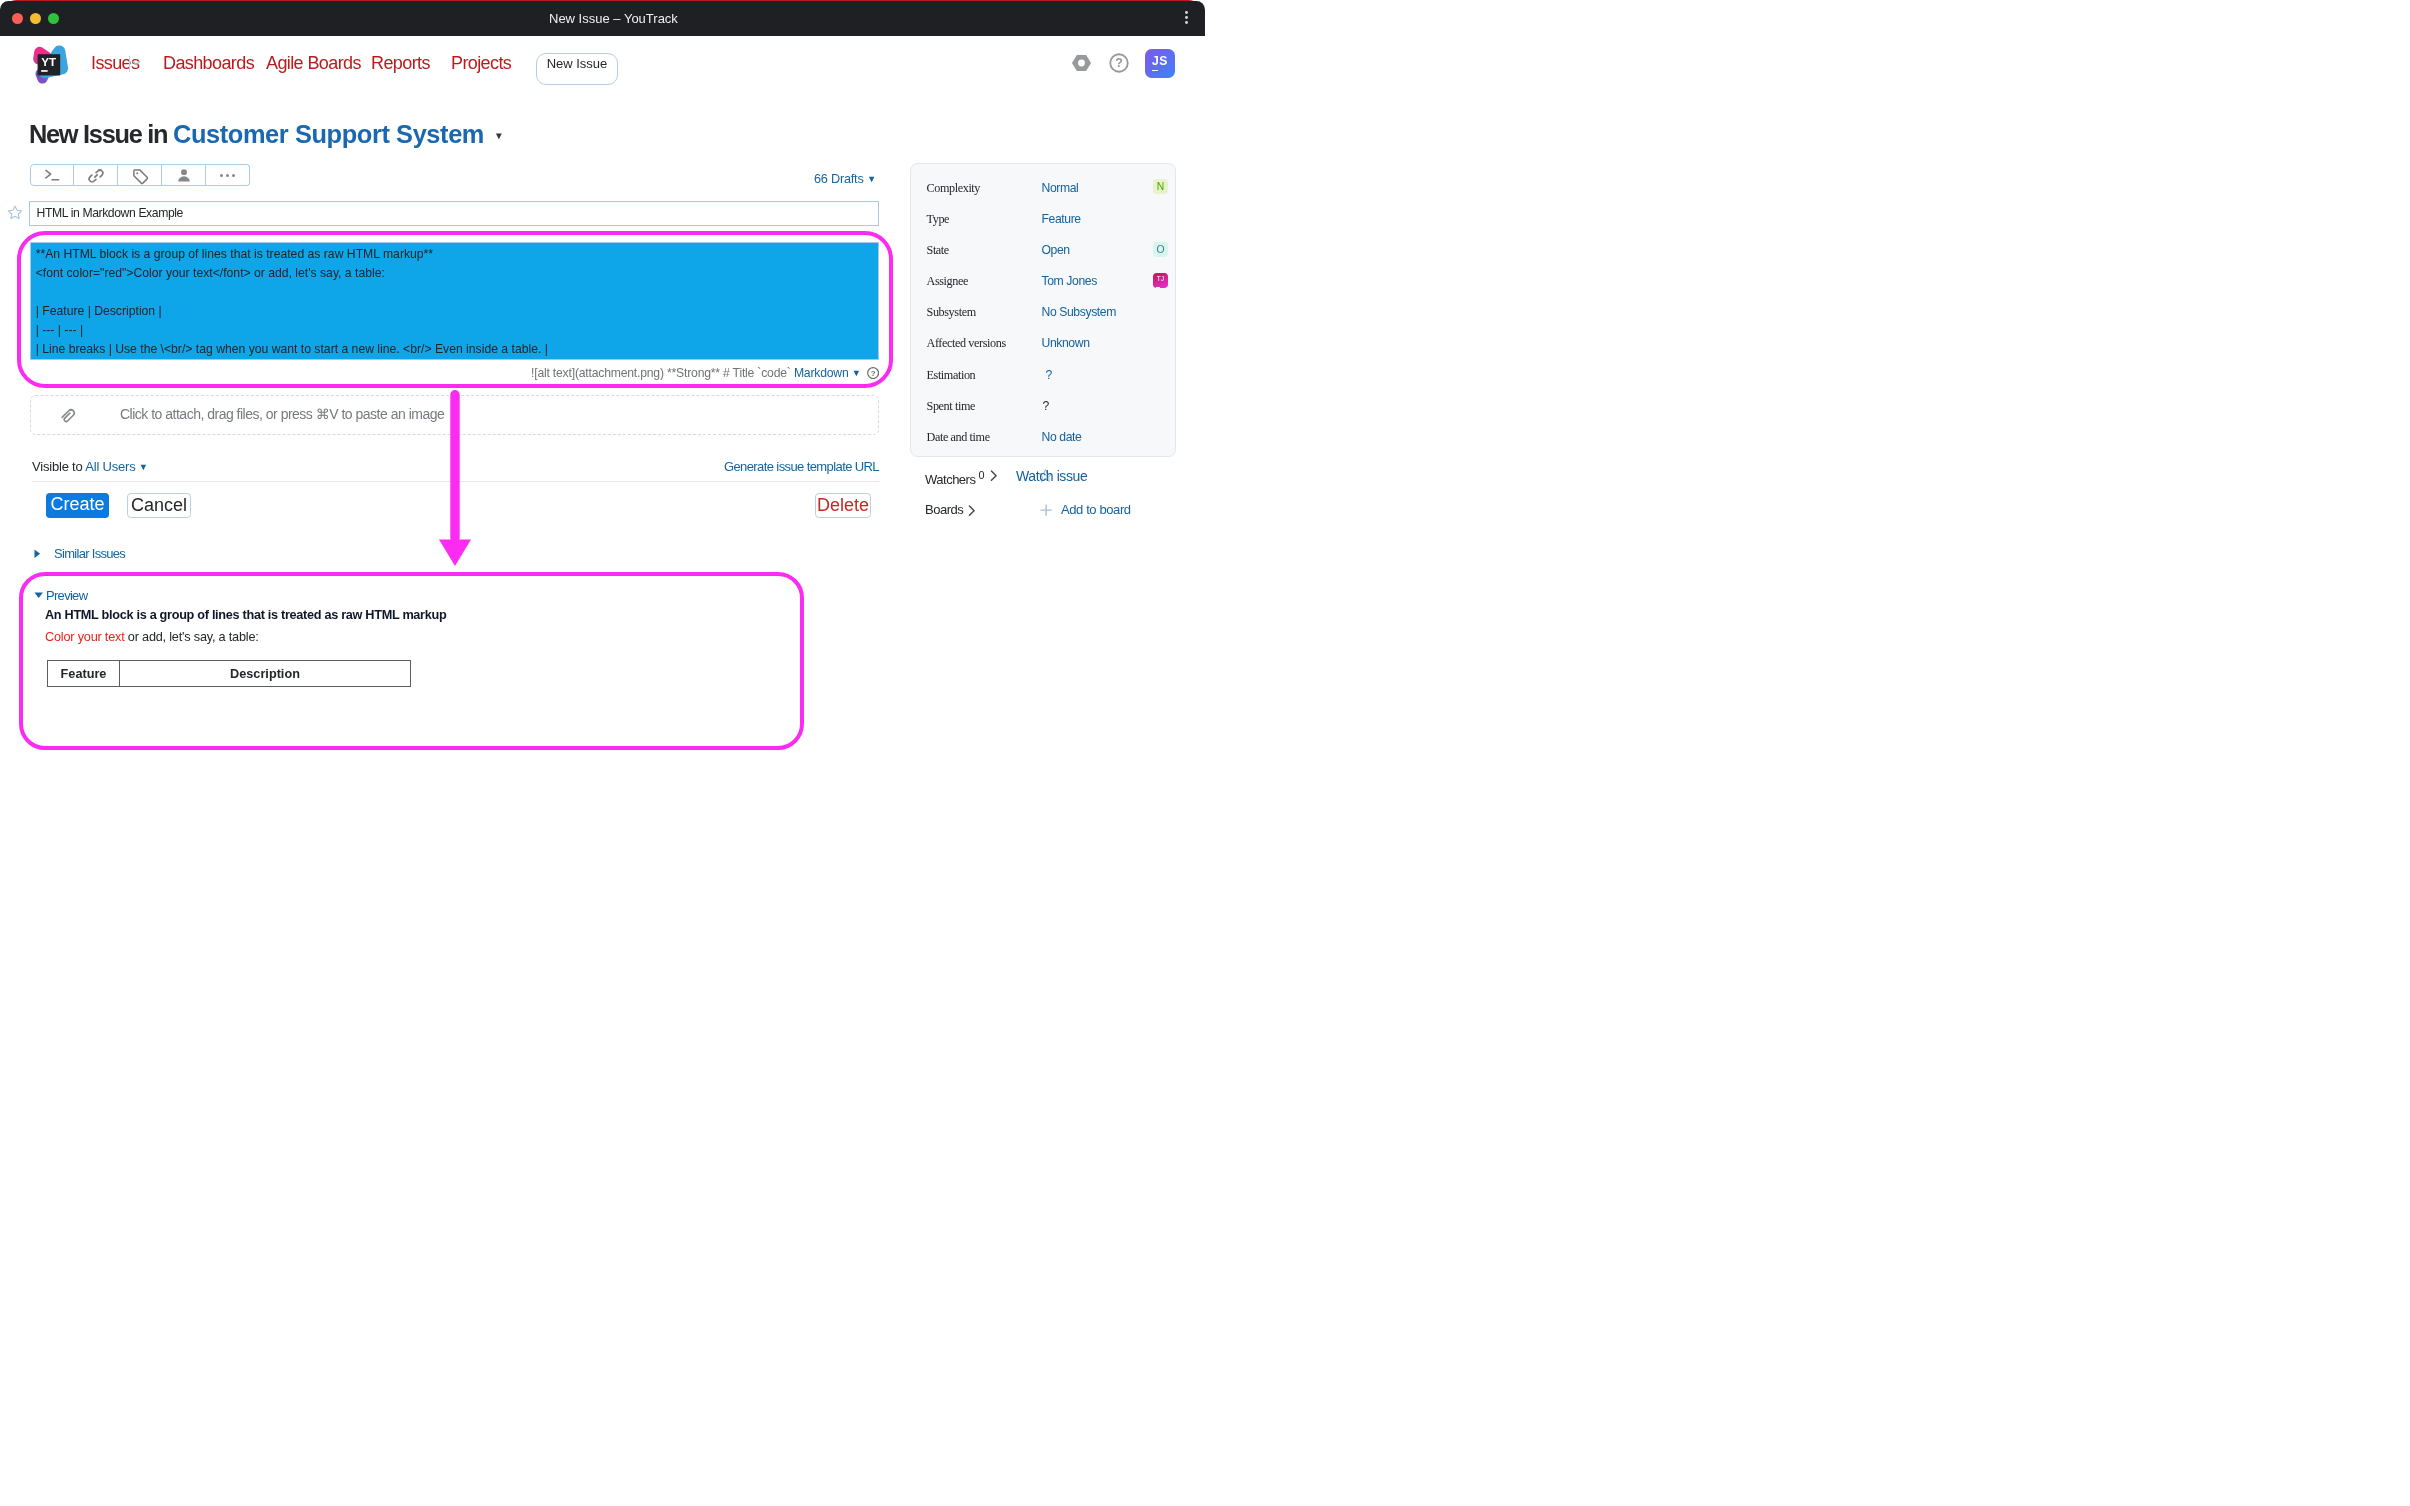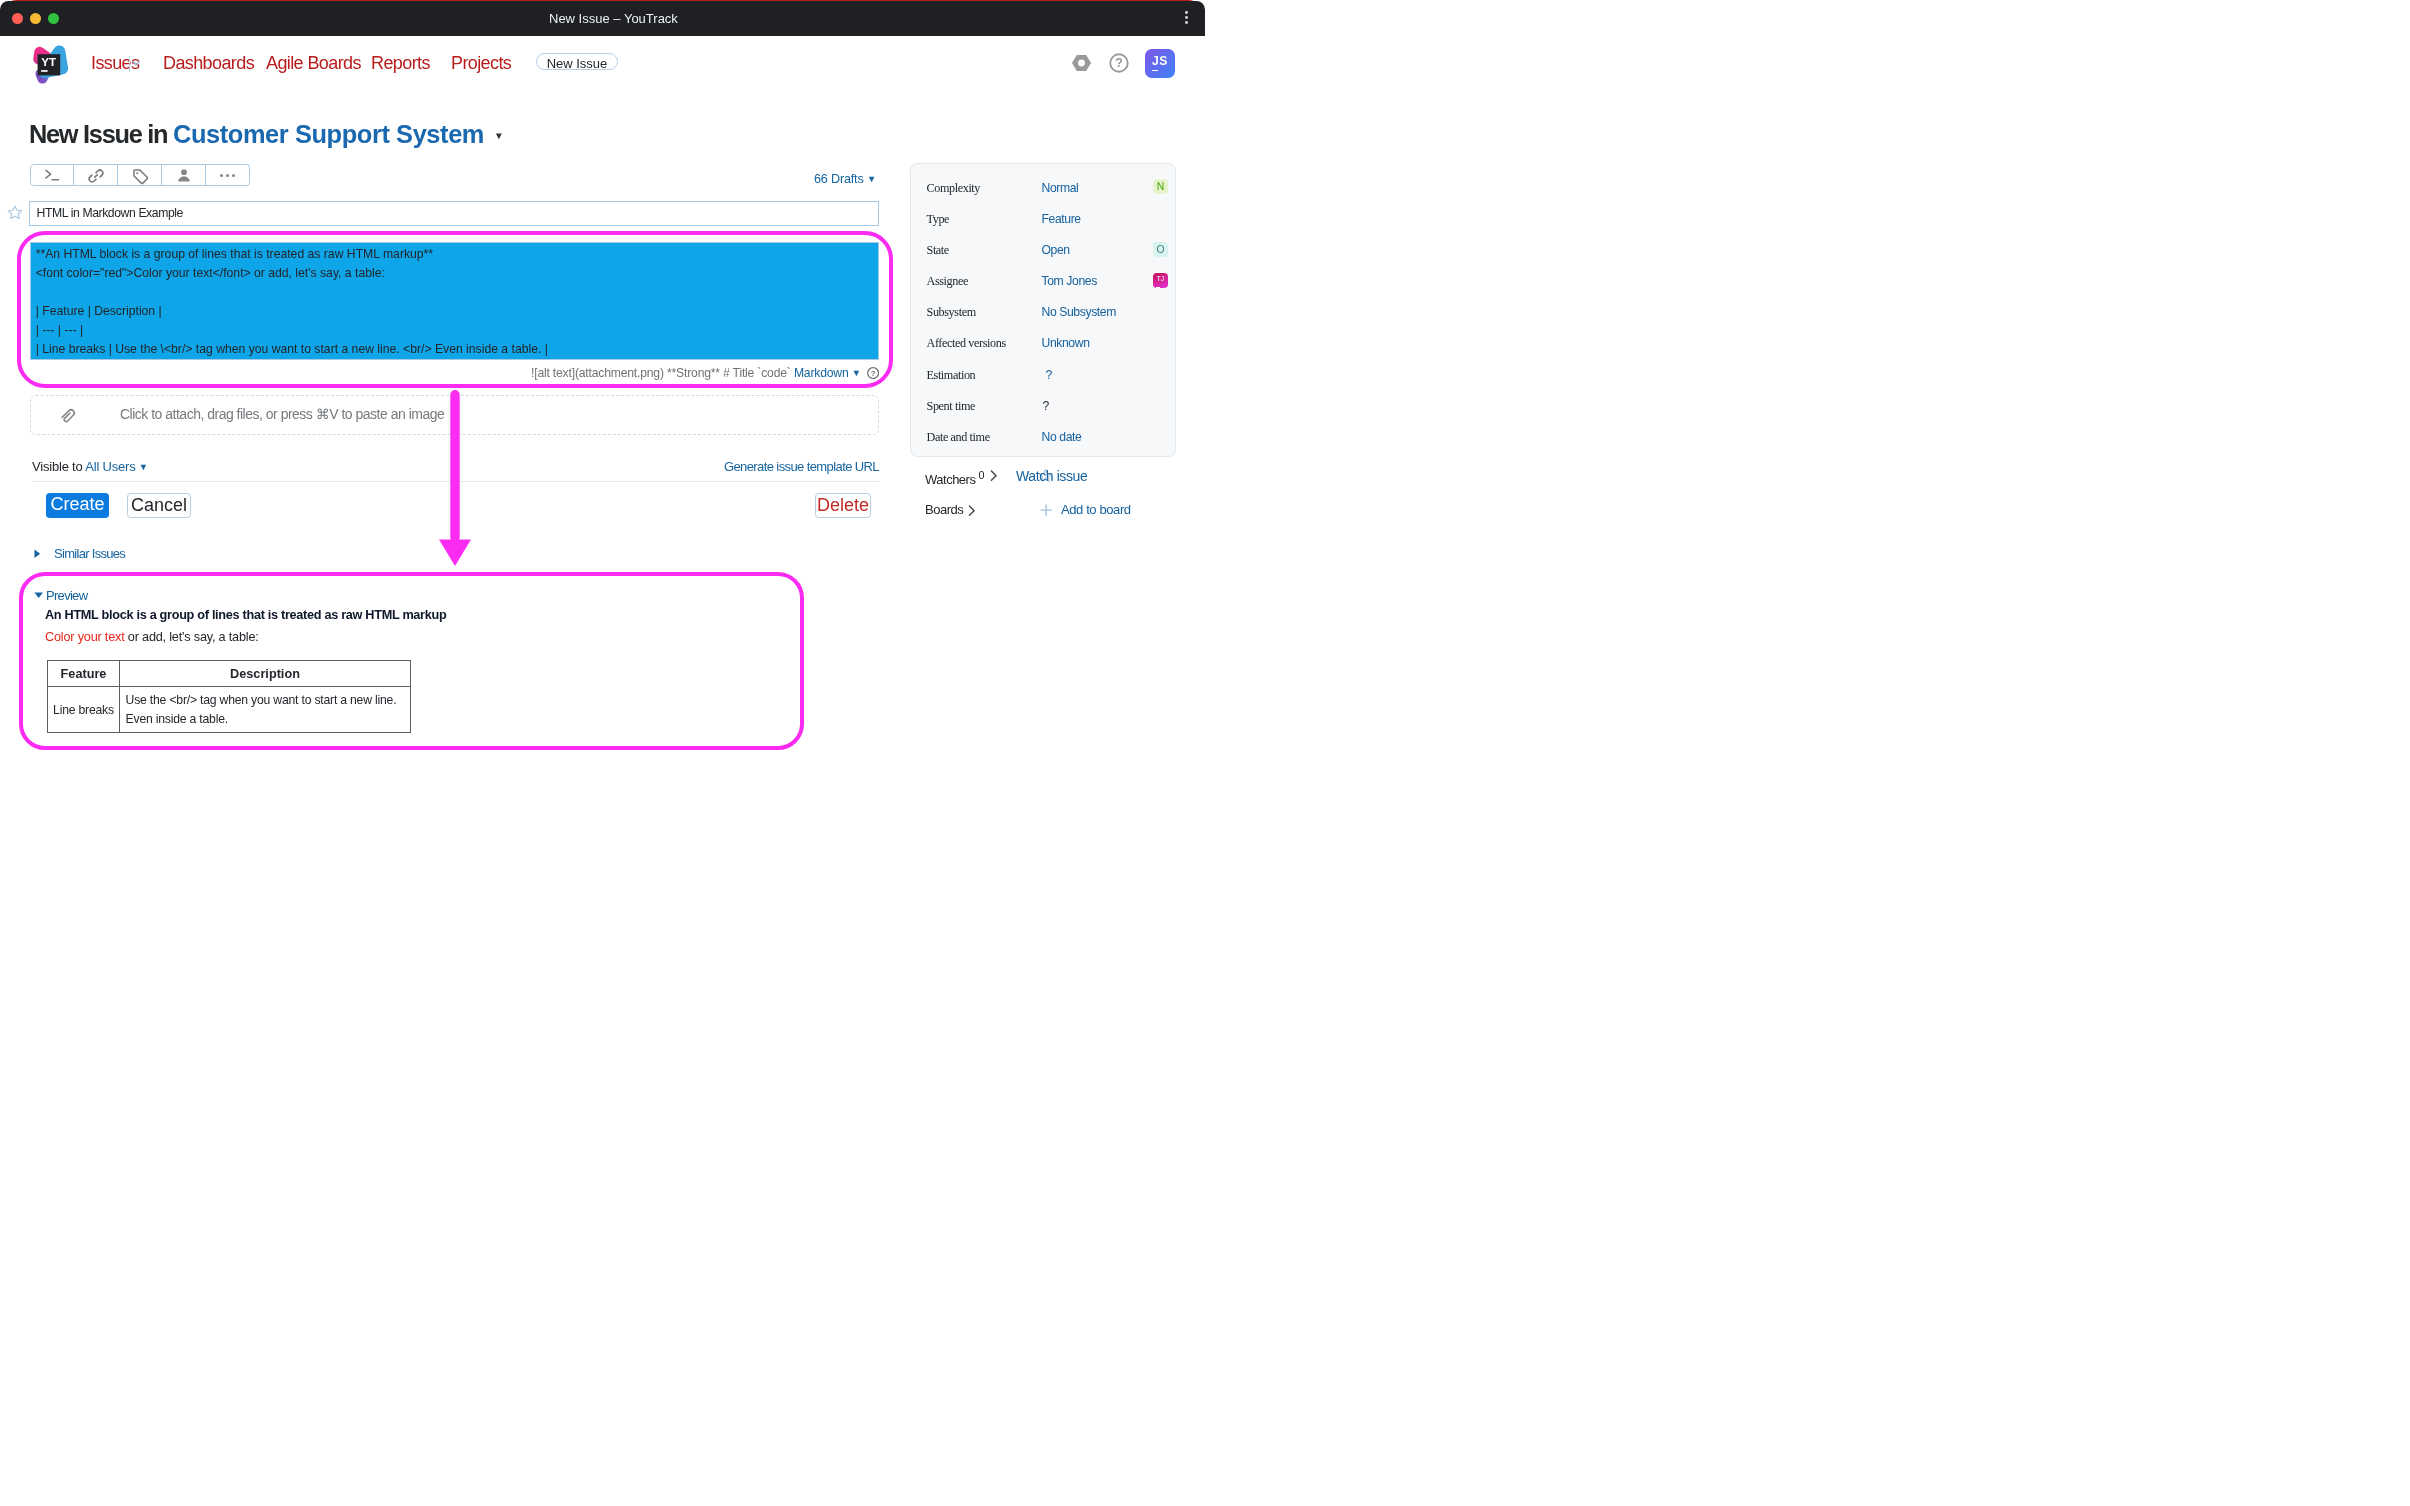--- a/index.html
+++ b/index.html
@@ -8,21 +8,21 @@
 .abs { position:absolute; }
 
 #titlebar { position:absolute; left:0; top:0; width:1205px; height:36px; background:#b91c1c;border-radius:17px; }
 #titlebar .bar { position:absolute; left:0; top:0.9px; width:1205px; height:35px; background:#1e2023; border-radius:8.5px 8.5px 0 0; }
 .tl { position:absolute; top:12.7px; width:11.3px; height:11.3px; border-radius:50%; }
 #title-text { position:absolute; top:0; left:549px; height:36px; line-height:37px; color:#eef0f1; font-size:13px; }
 #kebab { position:absolute; right:16px; top:10.8px; width:3.8px; }
 #kebab div { width:2.8px; height:2.8px; border-radius:50%; background:#d2d3d5; margin:0 0 2.3px 0; }
 
 .navlink { position:absolute; top:54px; height:19px; line-height:19px; font-size:18px; letter-spacing:-0.6px; color:#b91c1c; }
-#newissue-btn { position:absolute; left:536px; top:53px; width:82px; height:17px; border:0.9px solid #b5cee4; border-radius:10px; text-align:center; line-height:20px; font-size:13px; color:#23272b; }
+#newissue-btn { position:absolute; left:536px; top:53px; width:82px; height:32px; border:0.9px solid #b5cee4; border-radius:10px; text-align:center; line-height:20px; font-size:13px; color:#23272b; }
 
 #h1 { position:absolute; left:29px; top:120px; font-size:25.4px; font-weight:bold; letter-spacing:-1.3px; color:#26292c; white-space:nowrap; }
 #h1 .proj { color:#1a68af; letter-spacing:-0.4px; }
 #h1 .caret { font-size:10.4px; vertical-align:3.8px; margin-left:12.2px; letter-spacing:0; color:#33373b; }
 
 #toolbar { position:absolute; left:30px; top:164px; height:21.7px; display:flex; }
 #toolbar .tb { width:44px; height:21.7px; border:0.9px solid #abcbe5; border-left:none; position:relative; }
 #toolbar .tb:first-child { border-left:0.9px solid #abcbe5; border-radius:3.8px 0 0 3.8px; }
 #toolbar .tb:last-child { border-radius:0 3.8px 3.8px 0; }
 #drafts { position:absolute; top:172px; left:772px; width:104px; text-align:right; font-size:12.7px; letter-spacing:-0.2px; color:#16649f; }
@@ -205,24 +205,20 @@
   </svg>
 <div id="preview-label">Preview</div>
 <div id="pv-bold">An HTML block is a group of lines that is treated as raw HTML markup</div>
 <div id="pv-line2"><span class="red">Color your text</span> or add, let's say, a table:</div>
 <table id="pvtable">
  <tbody>
       <tr>
         <th style="width:72px; height:26px;">Feature</th>
         <th style="width:291px;">Description</th>
       </tr>
- <tr>
-        <td style="text-align:center; height:46px; font-size:12.2px; letter-spacing:-0.2px;">Line breaks</td>
-        <td style="padding-left:5.6px; font-size:12.2px; letter-spacing:-0.2px; line-height:19px; white-space:nowrap;">Use the &lt;br/&gt; tag when you want to start a new line.<br>Even inside a table.</td>
-      </tr>
 </tbody>
   </table>
 
 <div id="panel">
   <div class="frow" style="top:15px;">
       <span class="lab">Complexity</span>
       <span class="val">Normal</span>
     </div>
   <div class="frow" style="top:46px;">
       <span class="lab">Type</span>

